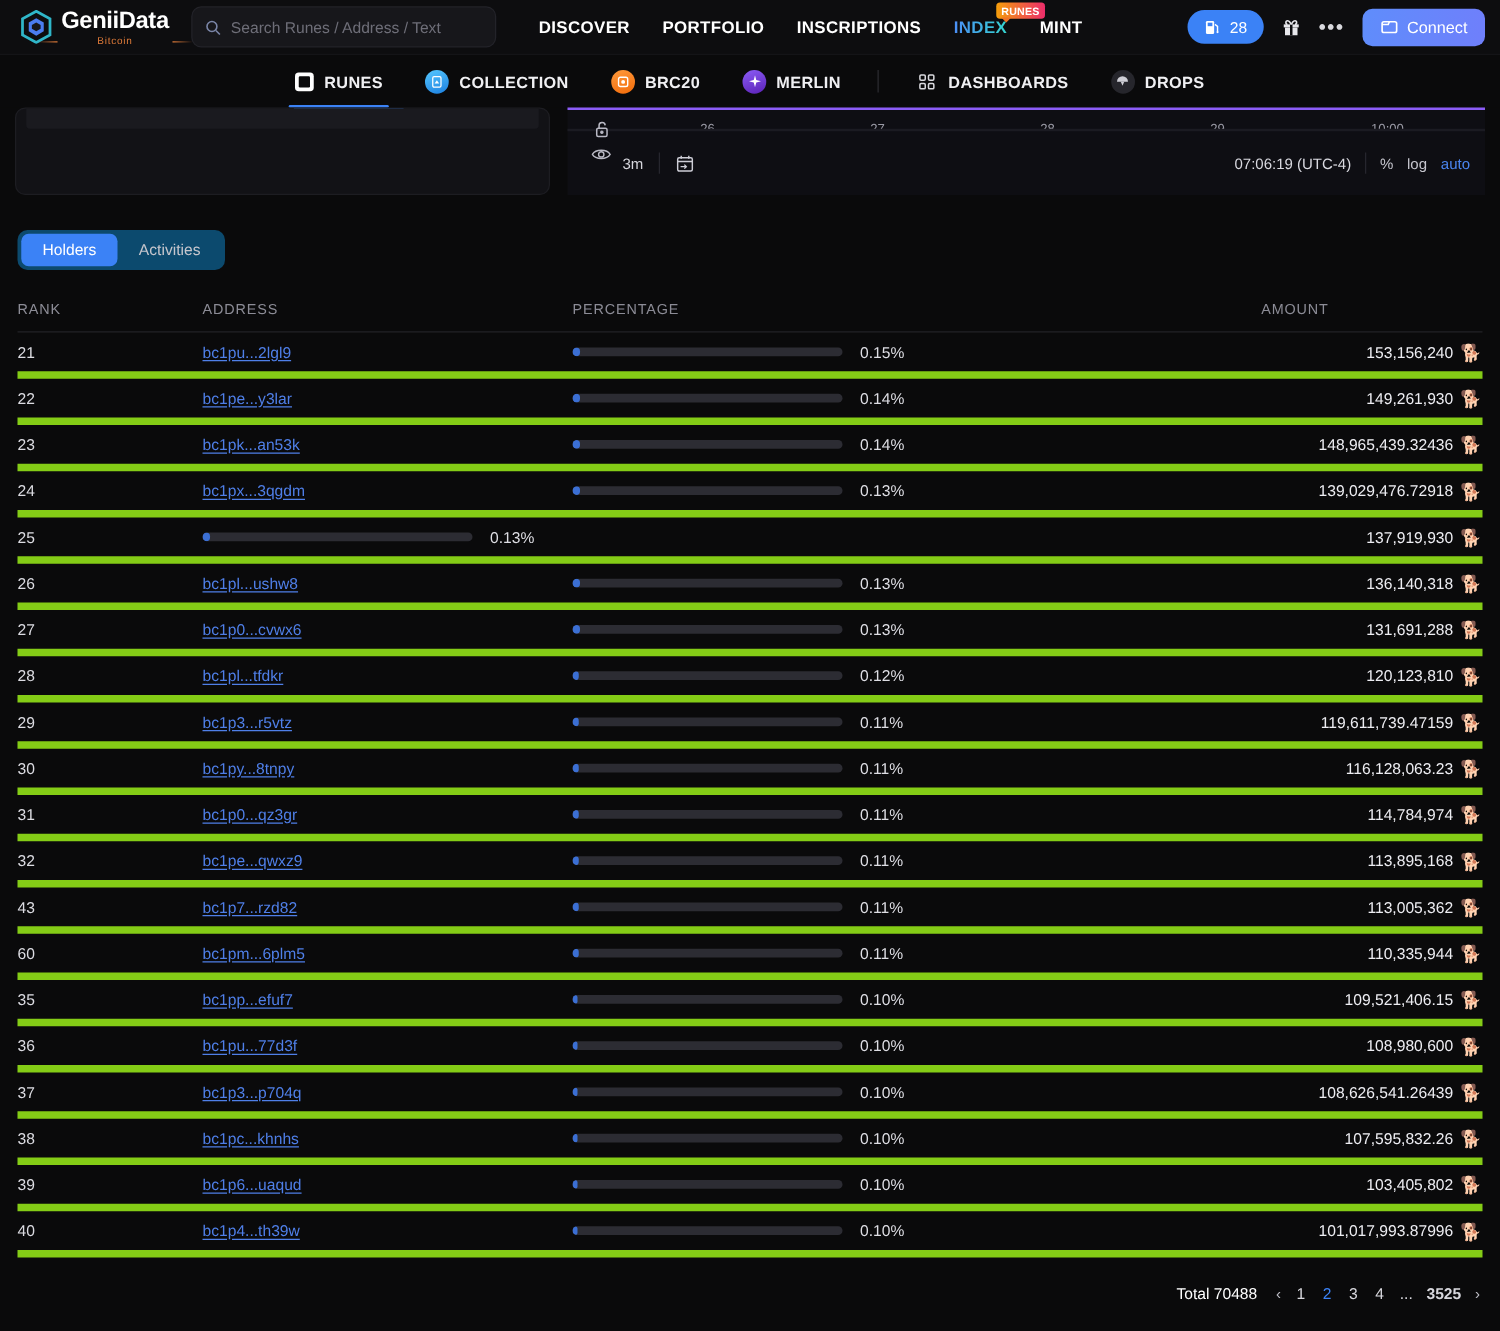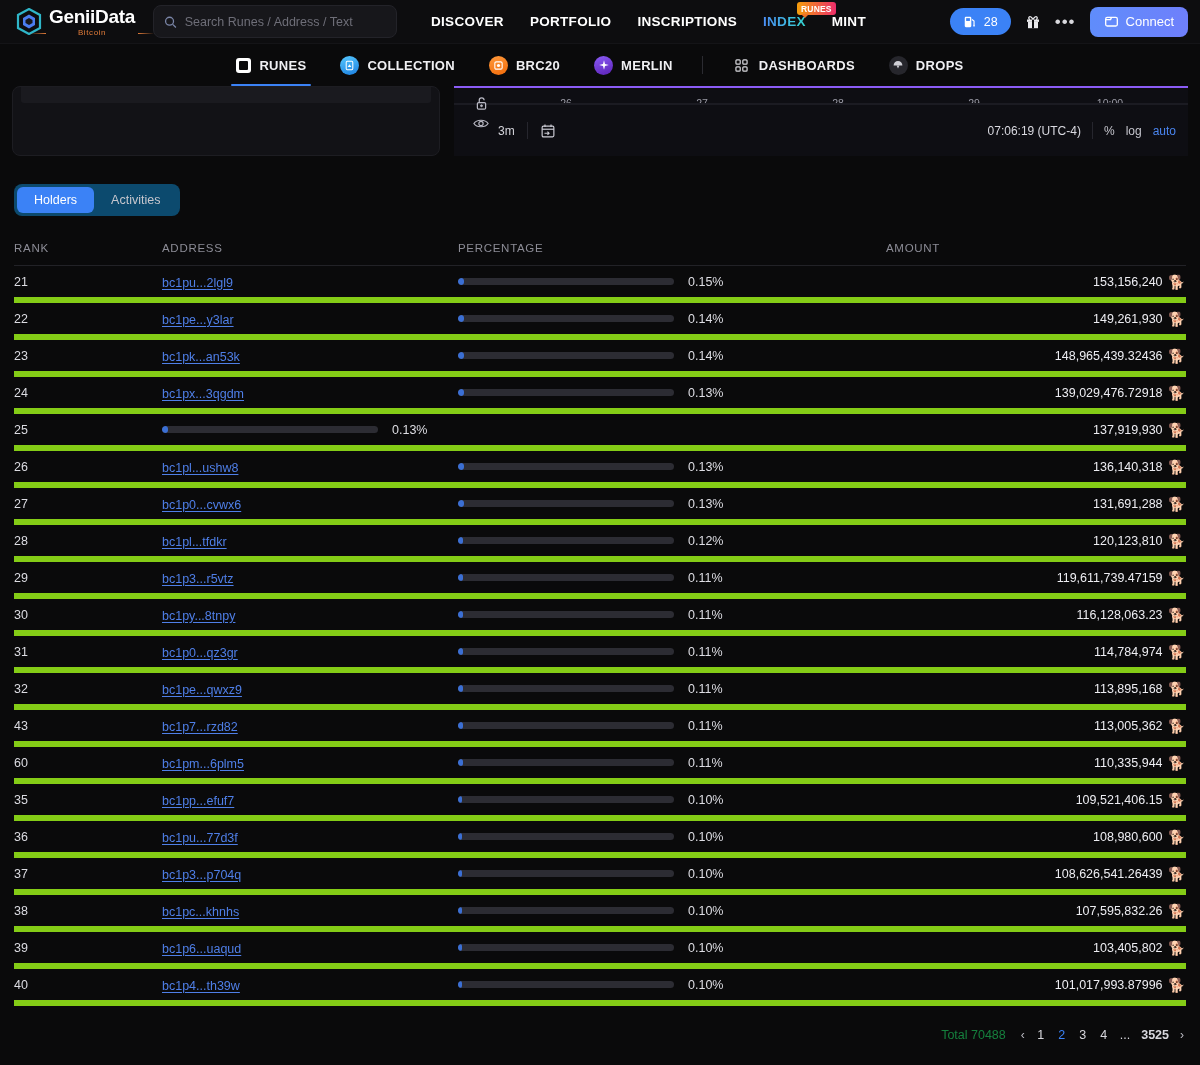--- a/index.html
+++ b/index.html
@@ -186,21 +186,21 @@
   .thead, .trow { display: flex; align-items: center; }
   .thead {
     padding-bottom: 11px; border-bottom: 1px solid #222227;
   }
   .thead div {
     font-size: 11.5px; color: #8c8c96; letter-spacing: 0.7px;
   }
   .c-rank { width: 148px; flex: 0 0 148px; }
   .c-addr { width: 296px; flex: 0 0 296px; }
   .c-pct  { flex: 1; }
-  .c-amt  { width: 300px; flex: 0 0 300px; text-align: left; }
+  .c-amt  { width: 300px; flex: 0 0 300px; text-align: center; }
 
   .trow {
     height: 37px; border-bottom: 6px solid #84cc16;
   }
   .trow .c-rank { font-size: 12.5px; color: #dcdce2; }
   .trow .c-addr a {
     font-size: 12.5px; color: #4f7fe8; text-decoration: underline;
     text-underline-offset: 2px;
   }
   .pct-cell { display: flex; align-items: center; gap: 14px; }
@@ -217,21 +217,21 @@
     display: flex; align-items: center; justify-content: flex-end; gap: 6px;
     font-size: 12.5px; color: #ededf2;
   }
   .rune-emoji { font-size: 14px; }
 
   
   .pager {
     display: flex; align-items: center; justify-content: flex-end;
     gap: 11px; padding: 22px 16px 0 0;
   }
-  .pager .total { font-size: 12.5px; color: #15803d; margin-right: 4px; }
+  .pager .total { font-size: 12.5px; color: #ffffff; margin-right: 4px; }
   .pager .pg {
     font-size: 12.5px; color: #d8d8de; cursor: pointer;
     min-width: 10px; text-align: center;
   }
   .pager .pg.active { color: #3b82f6; }
   .pager .pg.last { font-weight: bold; }
   .pager .arrow { color: #bcbcc4; font-size: 12px; cursor: pointer; }
 </style>
 </head>
 <body>

